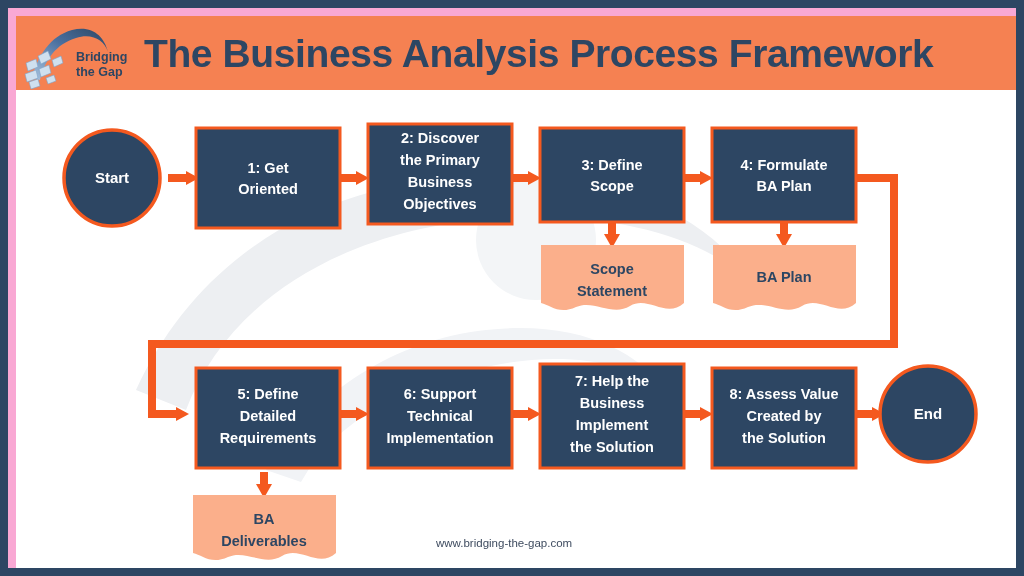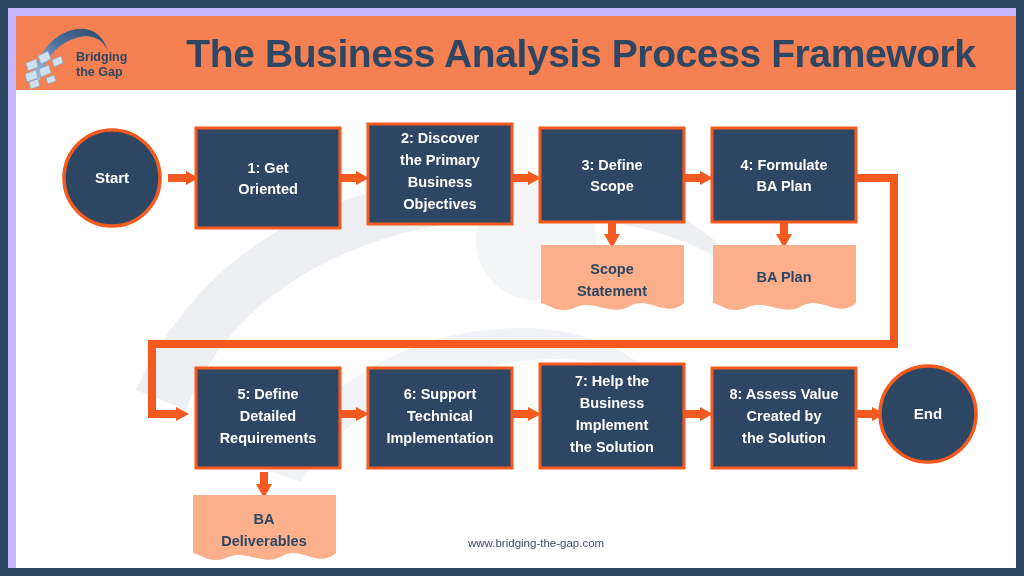--- a/index.html
+++ b/index.html
@@ -7,21 +7,21 @@
     padding: 0;
     background: #ffffff;
   }
   body {
     font-family: "Liberation Sans", sans-serif;
   }
   #page {
     position: relative;
     width: 1024px;
     height: 576px;
-    background: #c4b5fd;
+    background: #f9a8d4;
     box-sizing: border-box;
     border: 8px solid #2d4663;
     overflow: hidden;
   }
   
   #header {
     position: absolute;
     left: 8px;
     top: 8px;
     width: 1008px;
@@ -40,21 +40,21 @@
   #logo svg { display: block; }
   #title {
     flex: 1 1 auto;
     color: #2d4663;
     font-size: 39px;
     font-weight: bold;
     letter-spacing: -0.4px;
     line-height: 1;
     white-space: nowrap;
     padding-right: 6px;
-    text-align: center;
+    text-align: left;
   }
   
   #canvas {
     position: absolute;
     left: 8px;
     top: 82px;
     width: 1008px;
     height: 486px;
     background: #ffffff;
   }
@@ -86,21 +86,21 @@
     position: absolute;
     left: 8px;
     bottom: 8px;
     width: 1008px;
     height: 34px;
     display: flex;
     align-items: center;
     font-size: 11.5px;
     color: #3f4c60;
   }
-  #footer .site { position: absolute; left: 420px; margin-left: 32px; }
+  #footer .site { position: absolute; left: 420px; }
   #footer .copy { position: absolute; left: 634px; }
 </style>
 </head>
 <body>
 
 <div id="page">
 
   <div id="header">
 
     <div id="logo">

